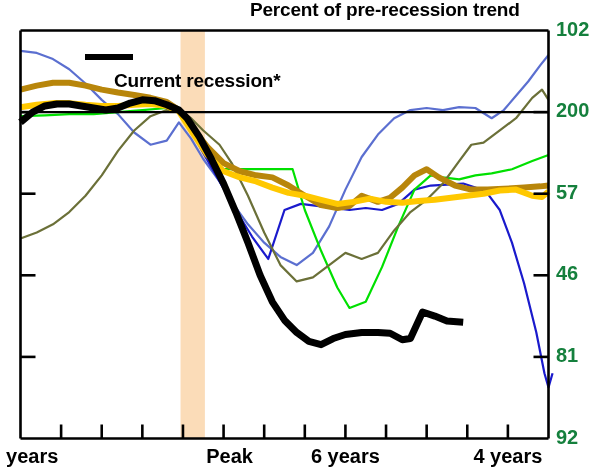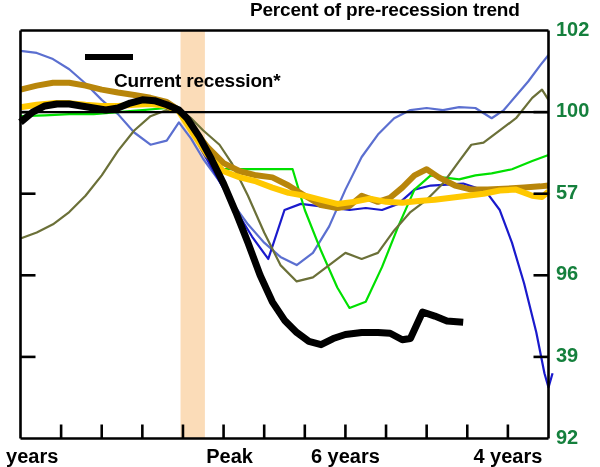--- a/index.html
+++ b/index.html
@@ -68,24 +68,24 @@
         <line x1="467.2692307692308" y1="424.5" x2="467.2692307692308" y2="438.5" stroke="#000" stroke-width="2.6"></line>
         <line x1="507.8846153846154" y1="424.5" x2="507.8846153846154" y2="438.5" stroke="#000" stroke-width="2.6"></line>
       </g>
   </svg>
 
   <div class="legend-swatch"></div>
   <div class="legend-label">Current recession*</div>
 
   <div id="ylabels">
       <div class="ylab" style="top: 17.5px;">102</div>
-      <div class="ylab" style="top: 99.1px;">100</div>
+      <div class="ylab" style="top: 99.1px;">200</div>
       <div class="ylab" style="top: 180.7px;">57</div>
-      <div class="ylab" style="top: 262.3px;">96</div>
-      <div class="ylab" style="top: 343.9px;">39</div>
+      <div class="ylab" style="top: 262.3px;">46</div>
+      <div class="ylab" style="top: 343.9px;">81</div>
       <div class="ylab" style="top: 425.5px;">92</div>
     </div>
   <div id="xlabels">
       <div class="xlab" style="width: 140px; left: -49.5px; top: 444.5px;">-2 years</div>
       <div class="xlab" style="width: 140px; left: 112.962px; top: 444.5px; text-align: right;">Peak</div>
       <div class="xlab" style="width: 140px; left: 275.423px; top: 444.5px;">6 years</div>
       <div class="xlab" style="width: 140px; left: 437.885px; top: 444.5px;">4 years</div>
     </div>
 
 </div>

